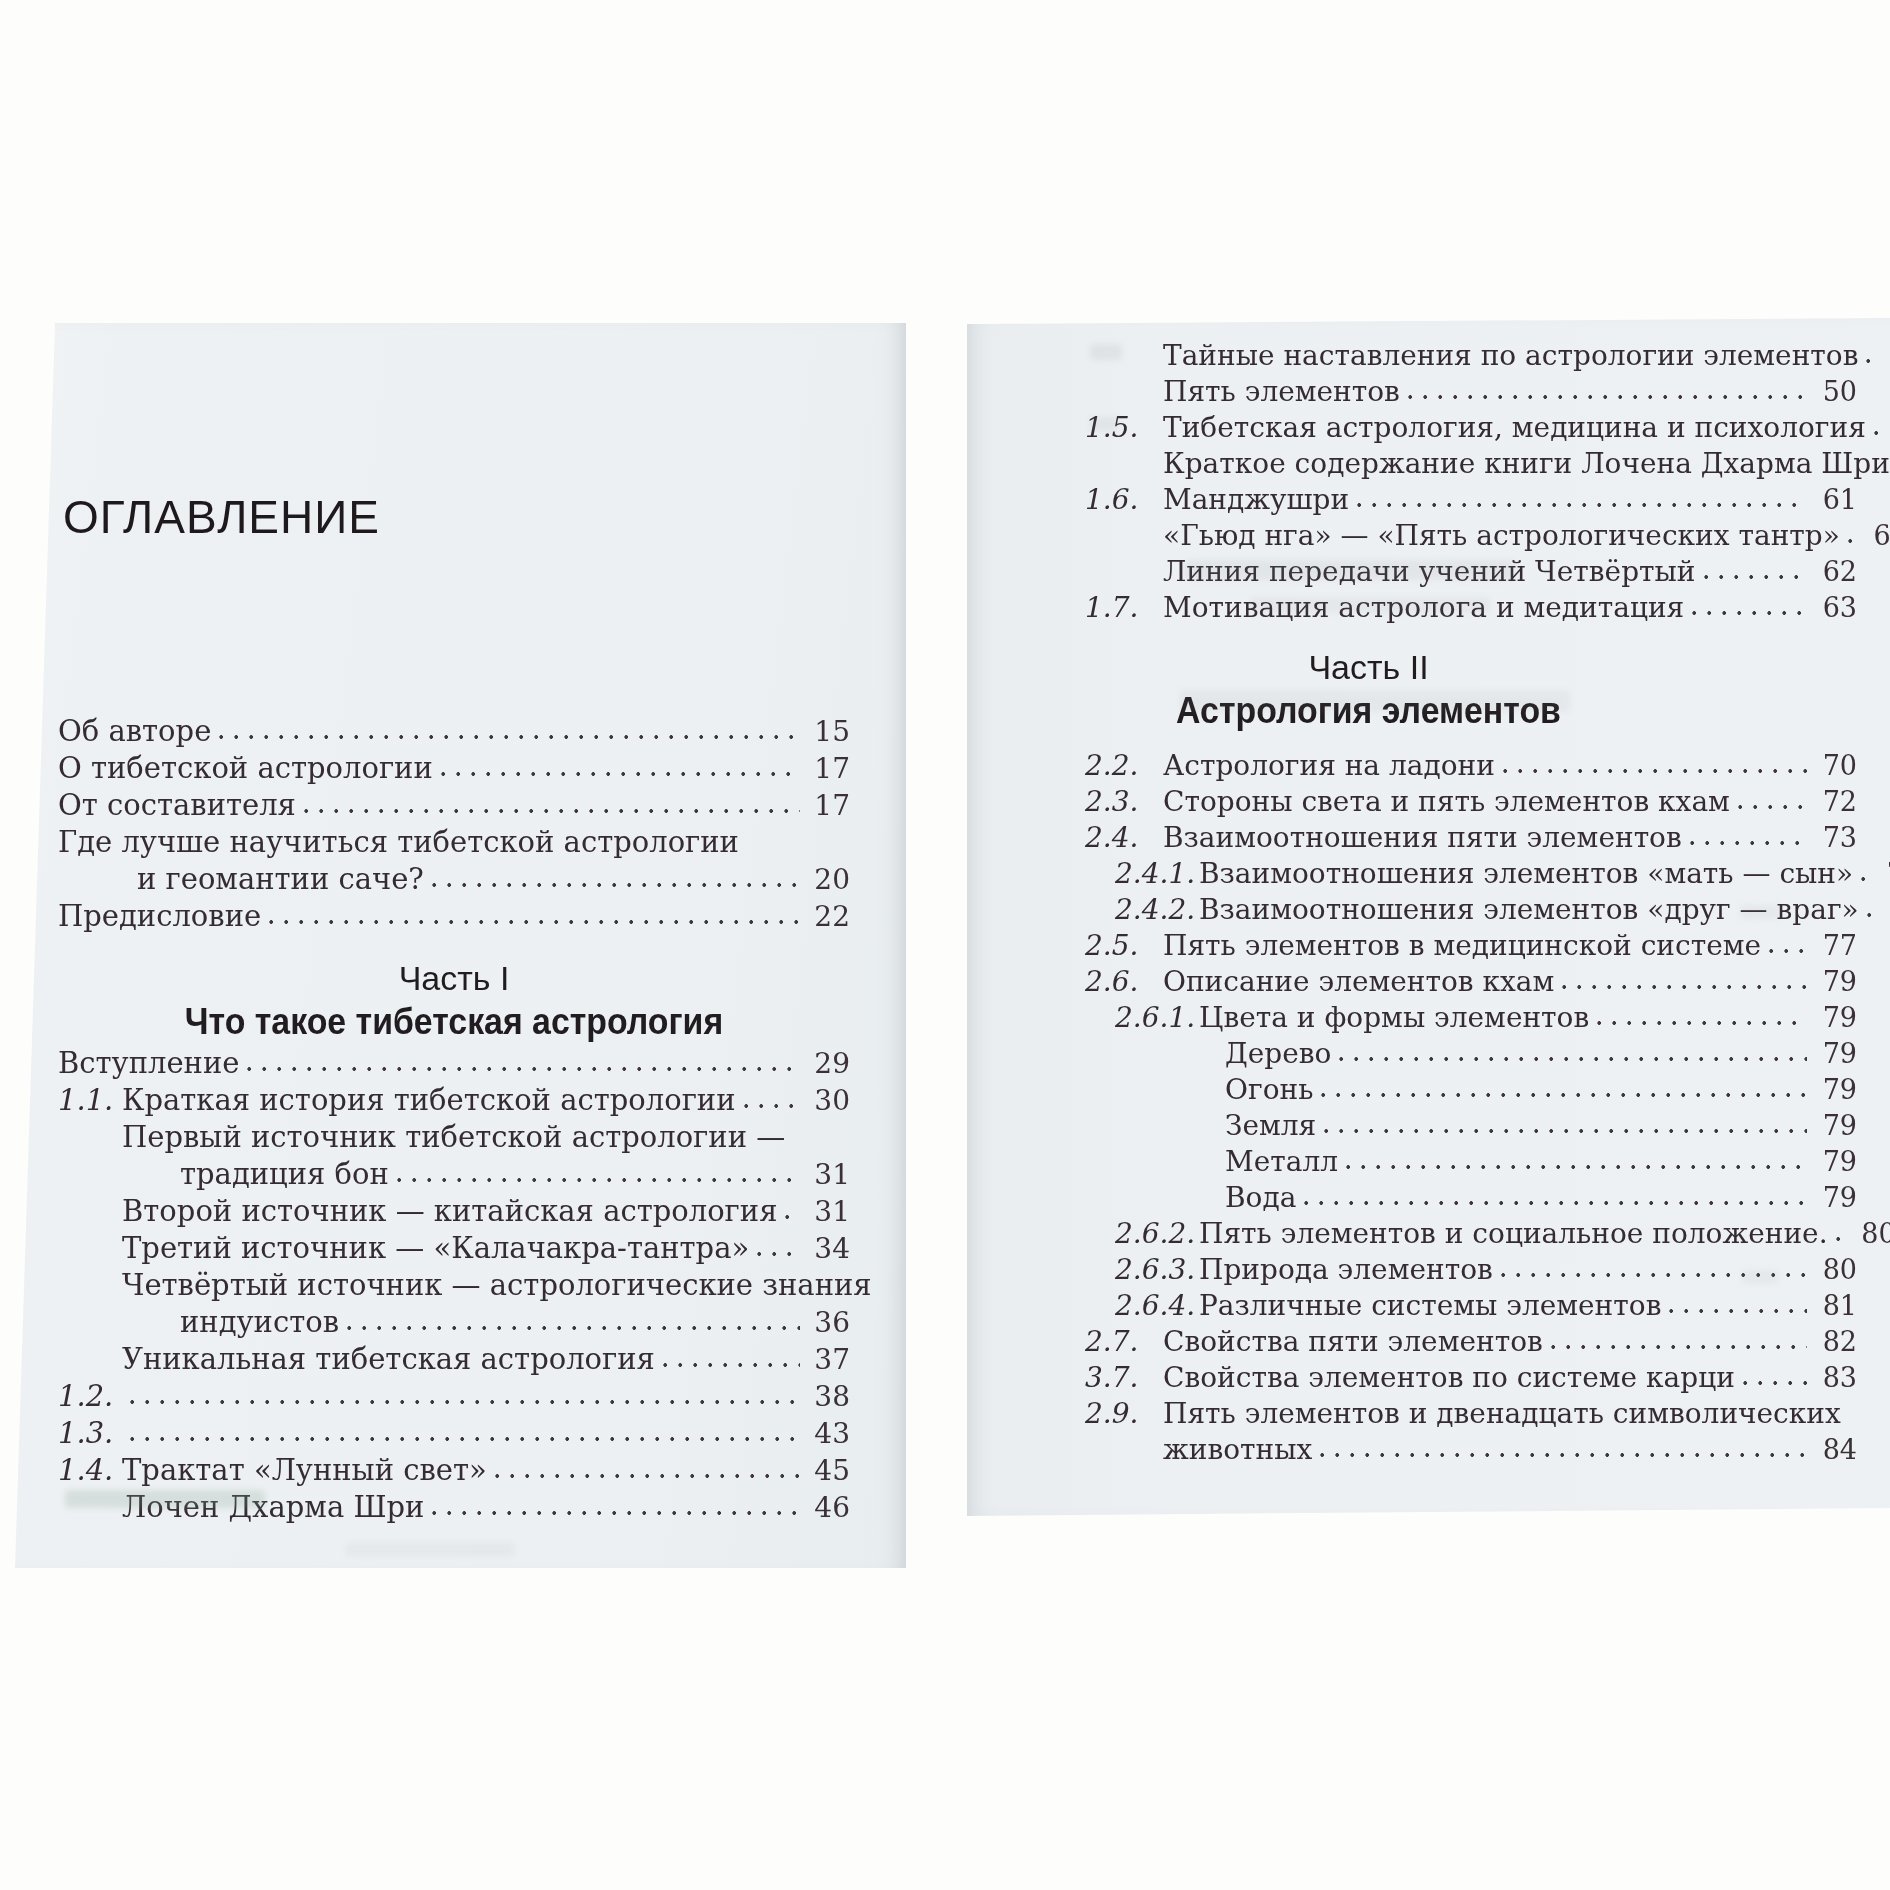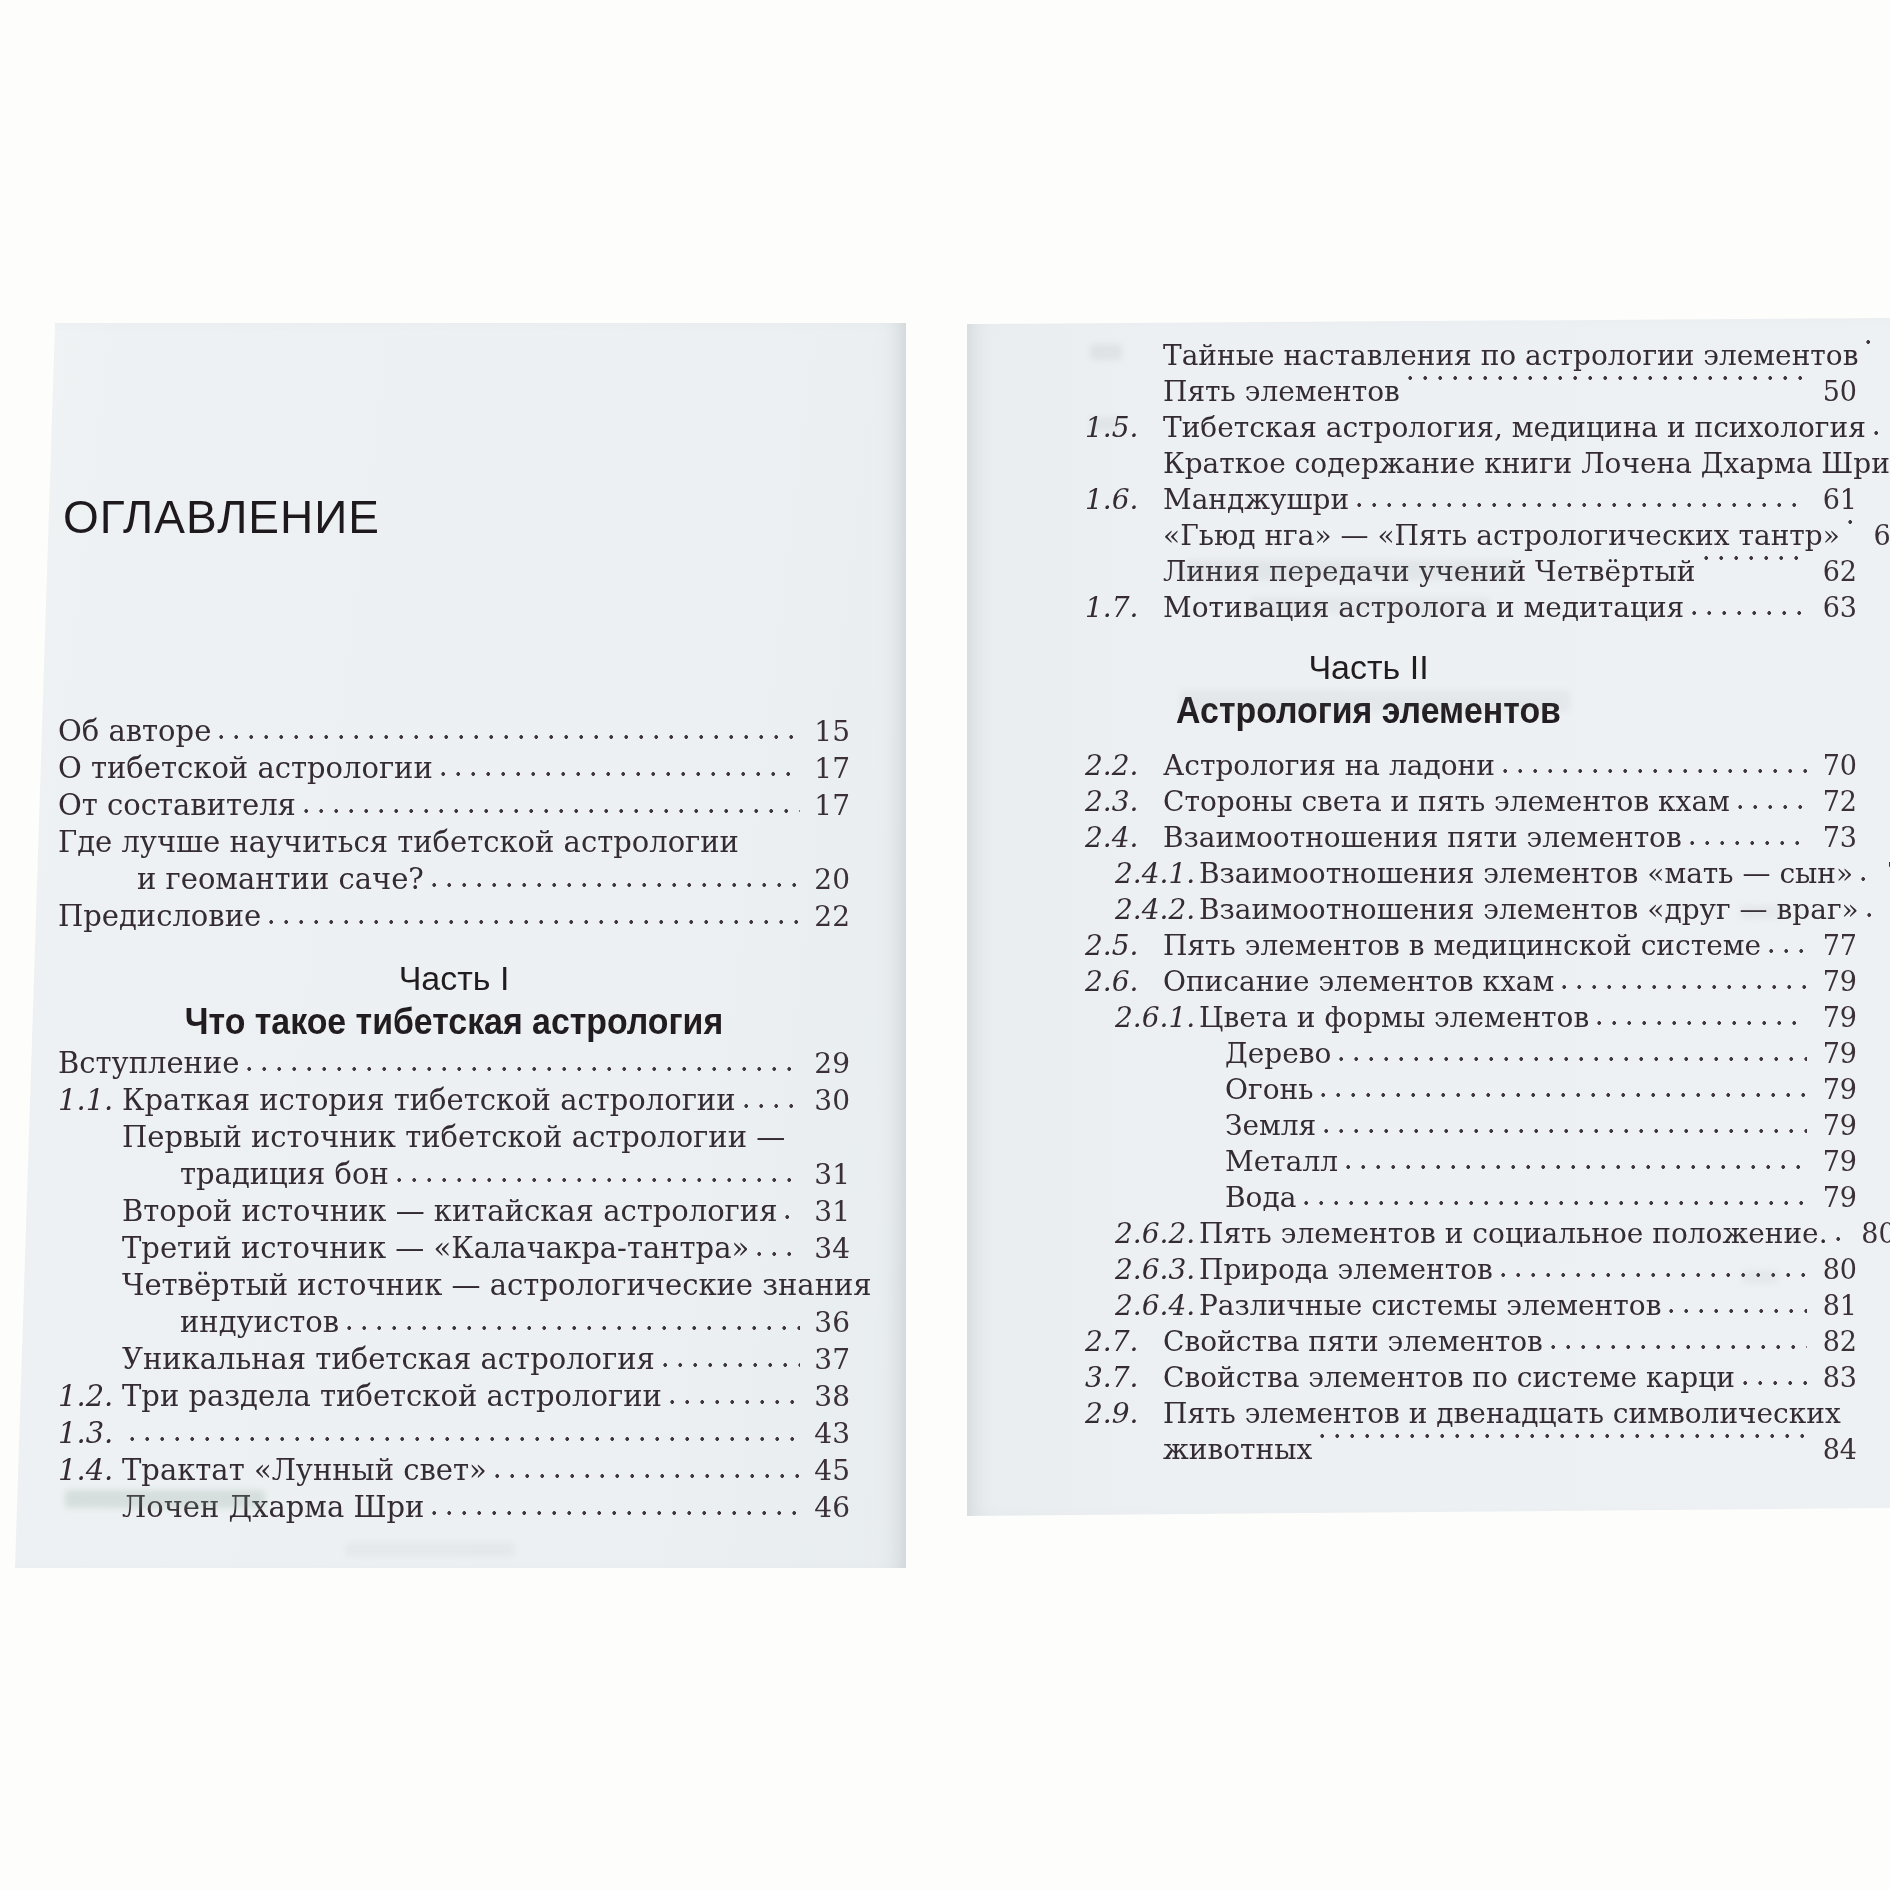--- a/index.html
+++ b/index.html
@@ -42,21 +42,21 @@
     background-image:radial-gradient(circle at 2.2px 4px, rgba(52,44,50,.95) 1.55px, rgba(52,44,50,0) 2.1px);
     background-size:15px 8px;background-repeat:repeat-x;background-position:left bottom;
   }
   .pg{flex:none;min-width:44px;text-align:right;color:#3a3036;}
   .rows-left .pg{font-size:28px;}
   .rows-right .pg{font-size:27px;}
   
   .ind1{padding-left:64px;}
   .ind2{padding-left:122px;}
   .contq{padding-left:79px;}
-  .rflush{padding-left:78px;align-items:flex-end;}
+  .rflush{padding-left:78px;}
   .rsub{padding-left:30px;}
   .relem{padding-left:140px;}
   
   .part{
     text-align:center;margin-top:22px;margin-bottom:0;
     font-family:"Liberation Sans","DejaVu Sans",sans-serif;color:#211c1f;
   }
   .part-r{margin-right:205px;margin-top:20px;margin-bottom:14px;}
   .part1{font-size:34px;line-height:42px;font-weight:400;}
   .part2{font-size:36px;line-height:46px;font-weight:700;transform:scaleX(.94);transform-origin:center;}
@@ -139,21 +139,20 @@
         <span class="dots"></span>
         <span class="pg">36</span>
       </div>
       <div class="row ind1">
         <span class="txt">Уникальная тибетская астрология</span>
         <span class="dots"></span>
         <span class="pg">37</span>
       </div>
       <div class="row flush">
         <span class="num">1.2.</span>
-        <span class="txt">Три раздела тибетской астрологии</span>
         <span class="dots"></span>
         <span class="pg">38</span>
       </div>
       <div class="row flush">
         <span class="num">1.3.</span>
         <span class="dots"></span>
         <span class="pg">43</span>
       </div>
       <div class="row flush">
         <span class="num">1.4.</span>

